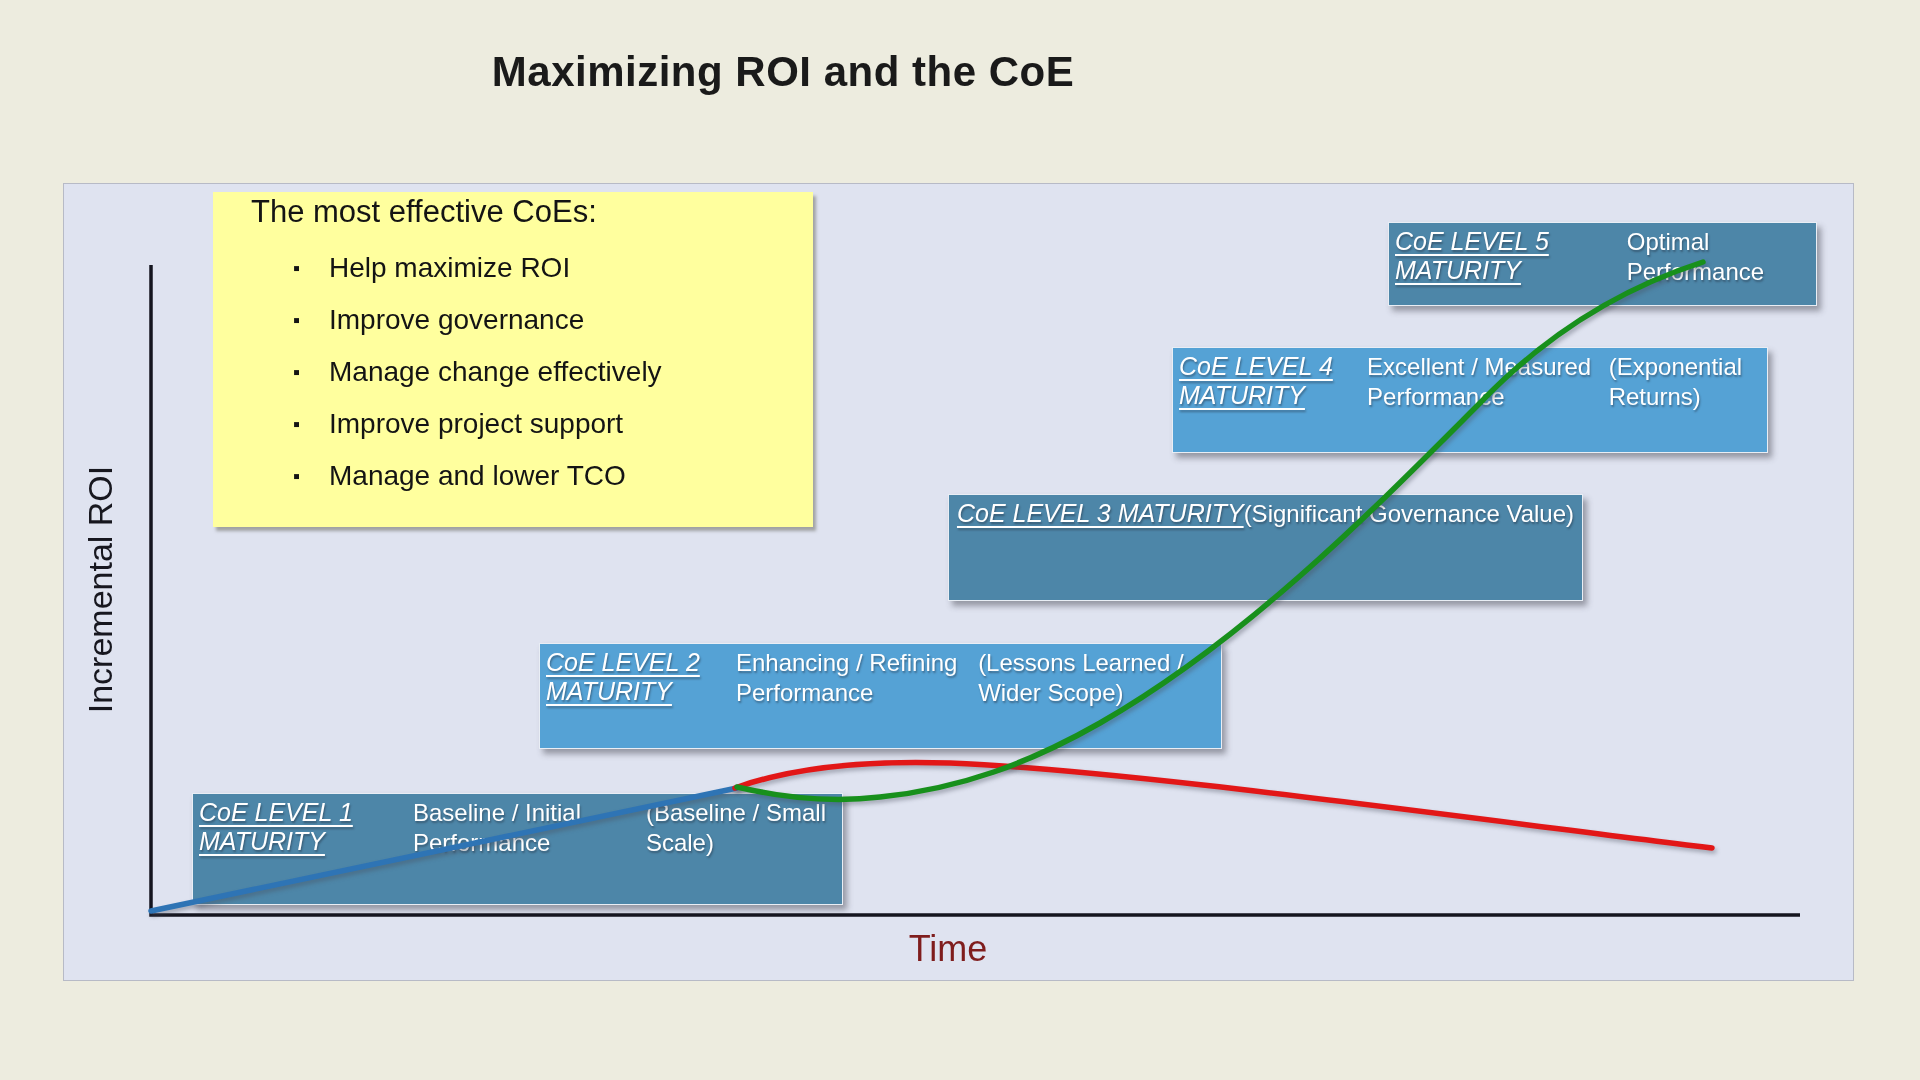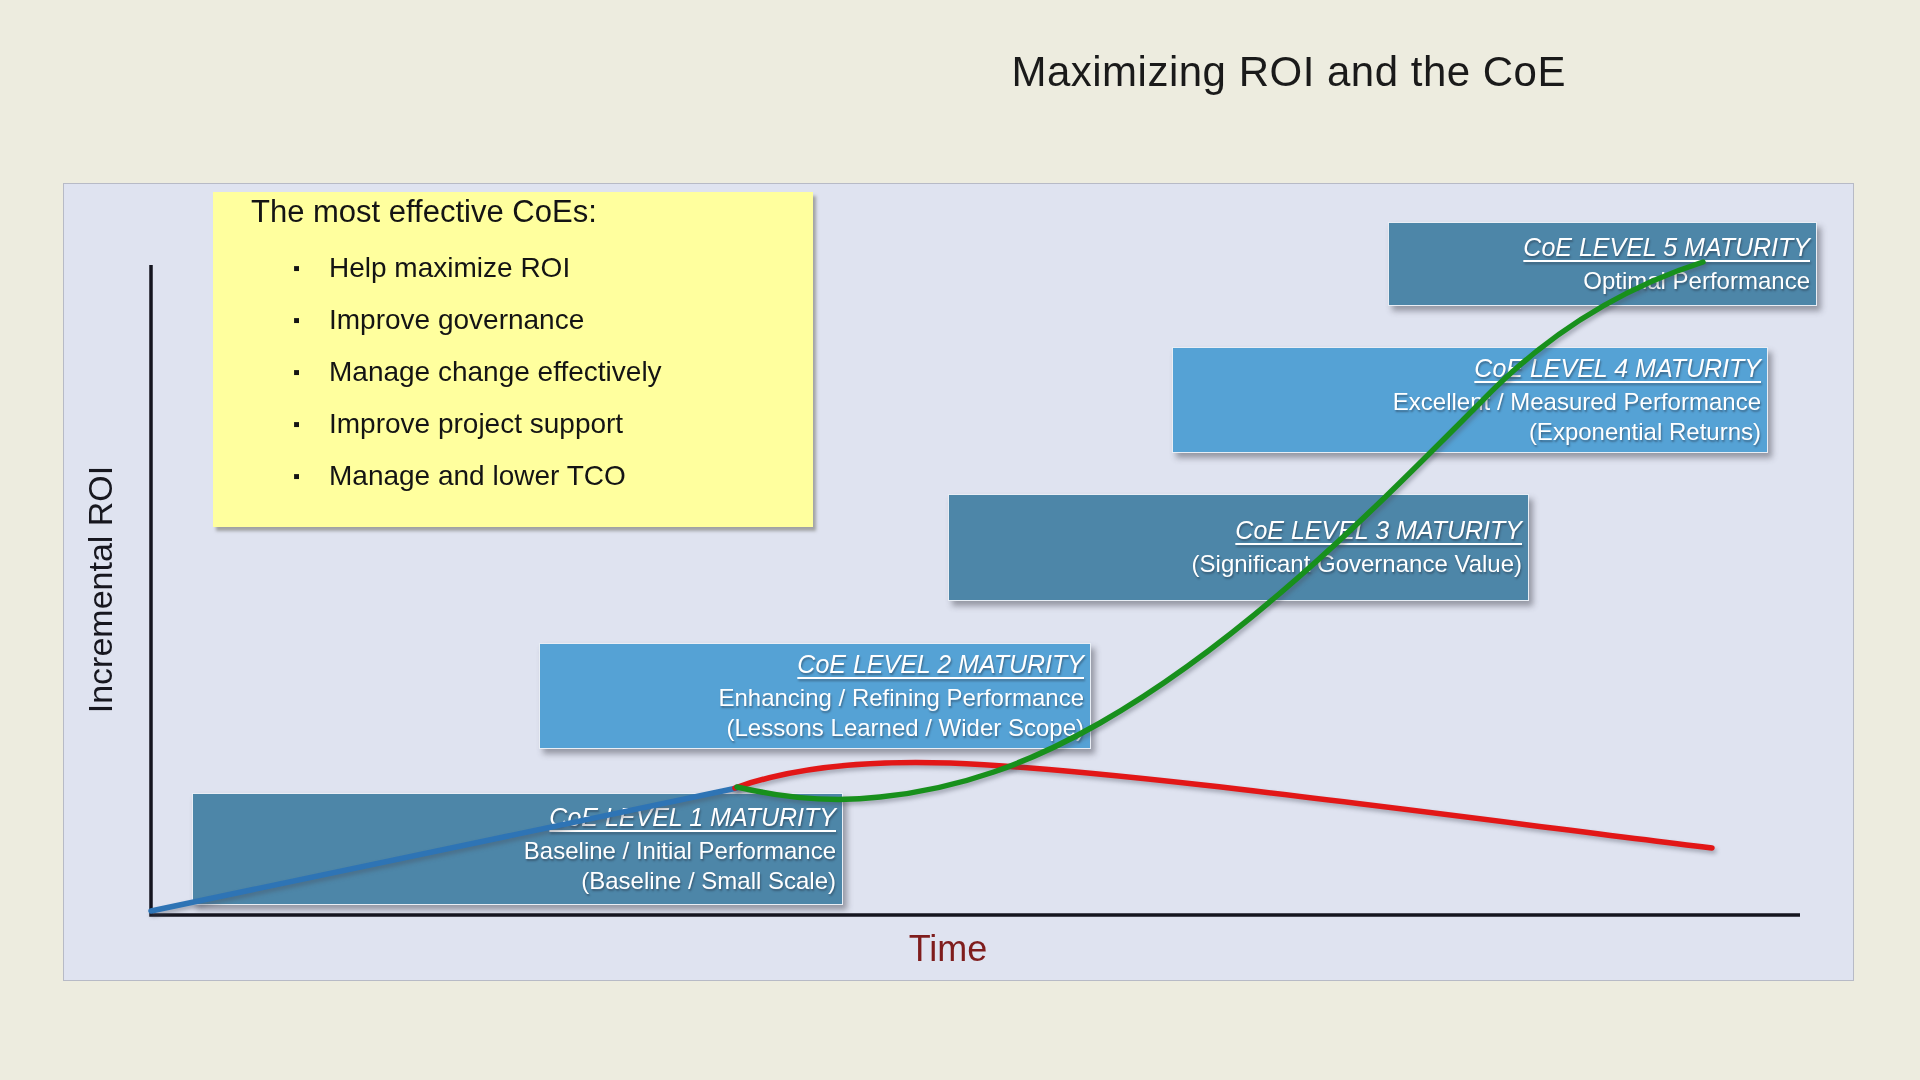--- a/index.html
+++ b/index.html
@@ -6,21 +6,21 @@
   body{
     width:1920px;height:1080px;
     background:#edecdf;
     font-family:"Liberation Sans", sans-serif;
     position:relative;overflow:hidden;
   }
   .slide{position:absolute;inset:0;}
 
   .slide-title{
     position:absolute;left:0;top:48px;width:1566px;
-    text-align:right;font-size:42px;font-weight:400;color:#1a1a1a;
+    text-align:center;font-size:42px;font-weight:700;color:#1a1a1a;
     letter-spacing:0.5px;margin:0;
   }
 
   .panel{
     position:absolute;left:63px;top:183px;width:1791px;height:798px;
     background:#dfe3f0;border:1px solid #b7bac6;box-sizing:border-box;
   }
 
   .ylabel{
     position:absolute;left:-130px;top:570px;width:460px;
@@ -41,40 +41,40 @@
   .callout-title{font-size:31px;margin-bottom:12px;}
   .callout ul{list-style:none;margin:0;padding:0 0 0 42px;}
   .callout li{
     font-size:28px;line-height:52px;position:relative;padding-left:36px;
   }
   .callout li::before{
     content:"▪";position:absolute;left:0;top:0;font-size:20px;
   }
 
   .lvl{
-    position:absolute;box-sizing:border-box;color:#ffffff;text-align:right;
+    position:absolute;box-sizing:border-box;color:#ffffff;text-align:left;
     border:1px solid #e9eef5;
     box-shadow:4px 5px 6px rgba(60,60,70,0.45);
-    display:flex;flex-direction:column;justify-content:center;
+    display:flex;justify-content:center;
     padding:4px 6px;
     text-shadow:1px 2px 2px rgba(30,40,55,0.45);
   }
   .lvl .hd{
     font-size:25px;font-style:italic;
     text-decoration:underline;text-underline-offset:4px;
     margin-bottom:4px;
   }
   .lvl .ln{font-size:24px;line-height:30px;}
   .lvl .ln:empty{display:none;}
   .dark{background:#4d86a8;}
   .light{background:#55a2d5;}
 
   .lvl1{left:192px;top:793px;width:651px;height:112px;}
-  .lvl2{left:539px;top:643px;width:552px;height:106px;}
-  .lvl3{left:948px;top:494px;width:581px;height:107px;}
+  .lvl2{left:539px;top:643px;width:683px;height:106px;}
+  .lvl3{left:948px;top:494px;width:635px;height:107px;}
   .lvl4{left:1172px;top:347px;width:596px;height:106px;}
   .lvl5{left:1388px;top:222px;width:429px;height:84px;}
 
   svg.overlay{
     position:absolute;inset:0;pointer-events:none;
   }
   .curve{filter:drop-shadow(2px 3px 2px rgba(70,75,90,0.4));}
 </style>
 </head>
 <body>

